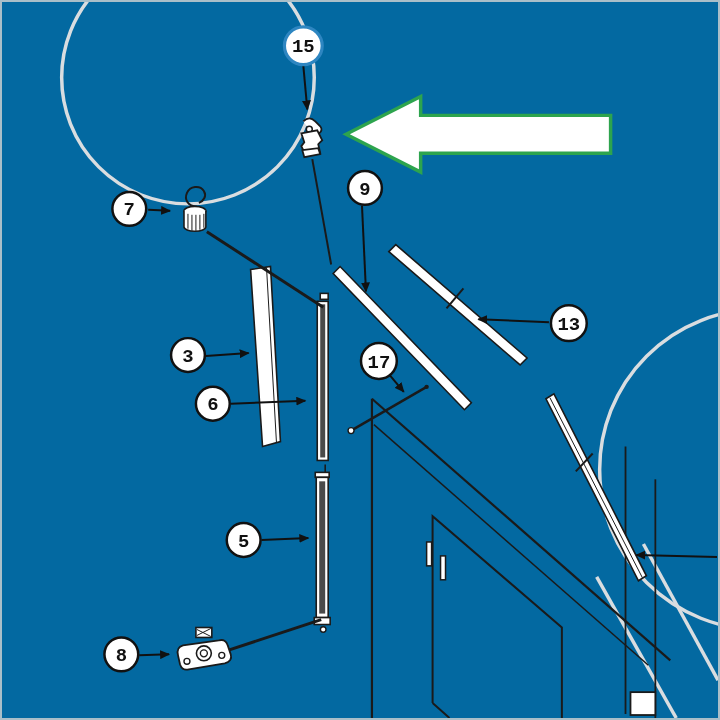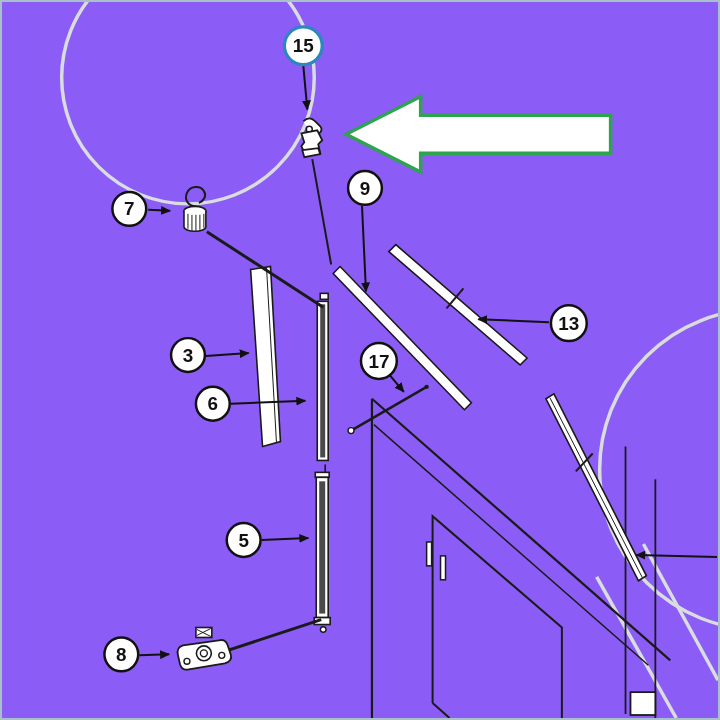--- a/index.html
+++ b/index.html
@@ -1,19 +1,19 @@
 <!DOCTYPE html>
 <html><head>
 <meta charset="utf-8">
 <style>
   html,body{margin:0;padding:0;background:#ffffff;}
   #stage{
     position:relative;width:716px;height:716px;margin:0;
-    border:2px solid #a9bfc9;background:#8b5cf6;overflow:hidden;
-    font-family:Liberation Sans, sans-serif;
+    border:2px solid #a9bfc9;background:#0369a1;overflow:hidden;
+    font-family:Liberation Mono, monospace;
   }
   svg{position:absolute;left:0;top:0;}
   .ln{stroke:#1a1a1a;fill:none;}
   .part{stroke:#1a1a1a;fill:#ffffff;}
   .dark{fill:#4a4a4a;stroke:none;}
   .callout-circle{fill:#ffffff;stroke:#111111;stroke-width:2.5;}
   .callout-text{font-size:19px;font-weight:bold;fill:#111111;text-anchor:middle;}
   .leader{stroke:#111111;stroke-width:2;fill:none;}
   .wm{fill:none;stroke:#d9dde0;stroke-width:3.5;}
 </style>

